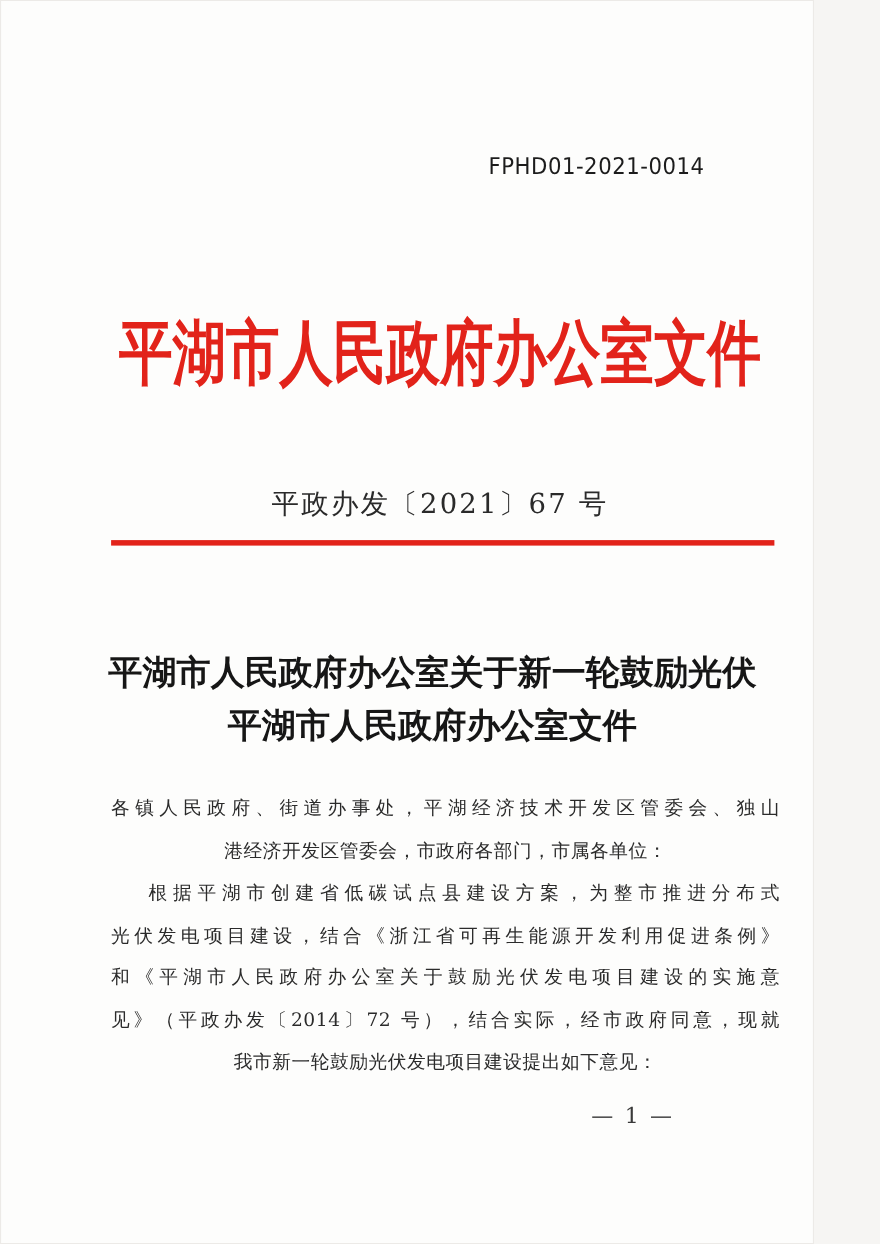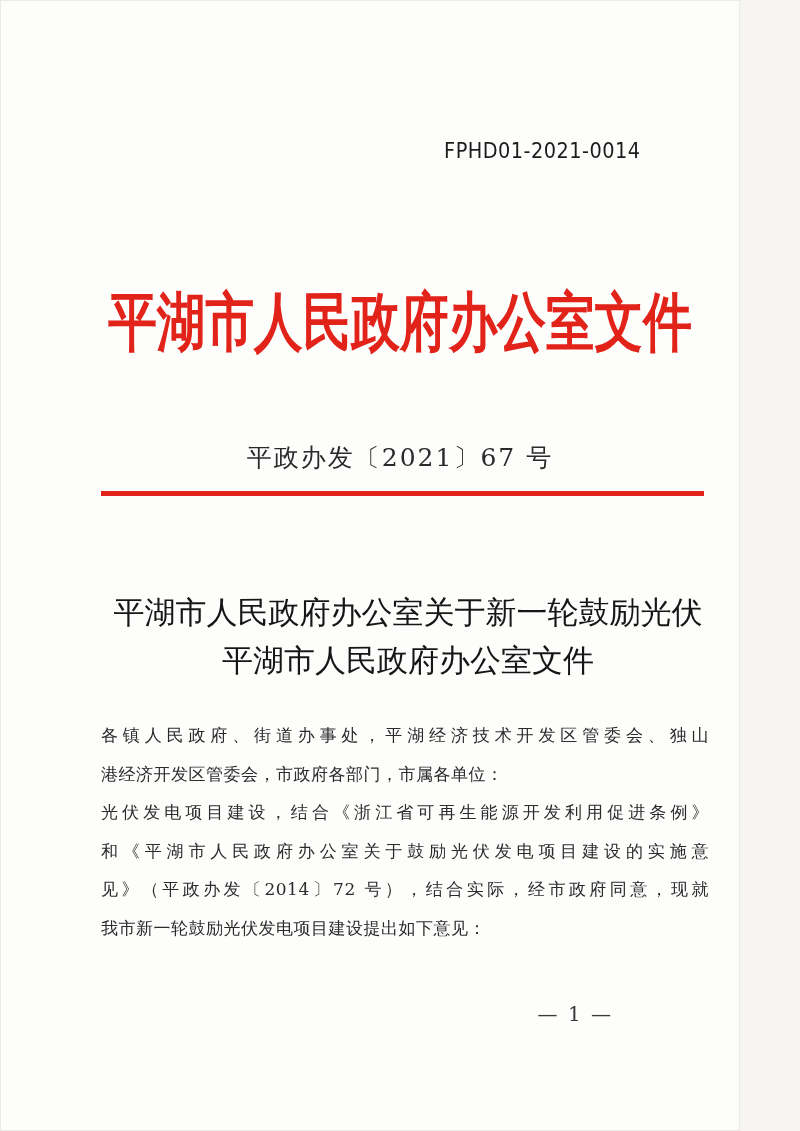--- a/index.html
+++ b/index.html
@@ -51,41 +51,42 @@
     white-space:nowrap;
   }
   .red-rule{
     position:absolute;
     top:491px;left:101px;
     width:603px;height:5px;
     background:#e2231a;
   }
   .doc-title{
     position:absolute;
-    top:588px;left:68px;
+    top:588px;left:53px;
     width:680px;
     text-align:center;
     font-size:31px;
-    font-weight:normal;
+    font-weight:bold;
     color:#161616;
     line-height:48px;
     letter-spacing:0;
   }
   .doc-body{
     position:absolute;
     top:716px;left:101px;
     width:608px;
     font-size:17px;
     color:#2b2b2b;
     letter-spacing:0.5px;
   }
   .body-line{
     height:38.5px;
     line-height:38.5px;
     white-space:nowrap;
+    text-align:center;
   }
   .body-line.fill{
     white-space:normal;
     text-align:justify;
     text-align-last:justify;
   }
   .page-number{
     position:absolute;
     top:1002px;right:127px;
     font-size:20px;
@@ -108,20 +109,21 @@
   <div class="red-rule"></div>
 
   <div class="doc-title">
     <div>平湖市人民政府办公室关于新一轮鼓励光伏</div>
     <div>平湖市人民政府办公室文件</div>
   </div>
 
   <div class="doc-body">
       <div class="body-line fill">各镇人民政府、街道办事处，平湖经济技术开发区管委会、独山</div>
       <div class="body-line">港经济开发区管委会，市政府各部门，市属各单位：</div>
+      <div class="body-line fill" style="text-indent: 2em;">根据平湖市创建省低碳试点县建设方案，为整市推进分布式</div>
       <div class="body-line fill">光伏发电项目建设，结合《浙江省可再生能源开发利用促进条例》</div>
       <div class="body-line fill">和《平湖市人民政府办公室关于鼓励光伏发电项目建设的实施意</div>
       <div class="body-line fill">见》（平政办发〔2014〕72 号），结合实际，经市政府同意，现就</div>
       <div class="body-line">我市新一轮鼓励光伏发电项目建设提出如下意见：</div>
     </div>
 
   <div class="page-number">— 1 —</div>
 
 </div>
 

